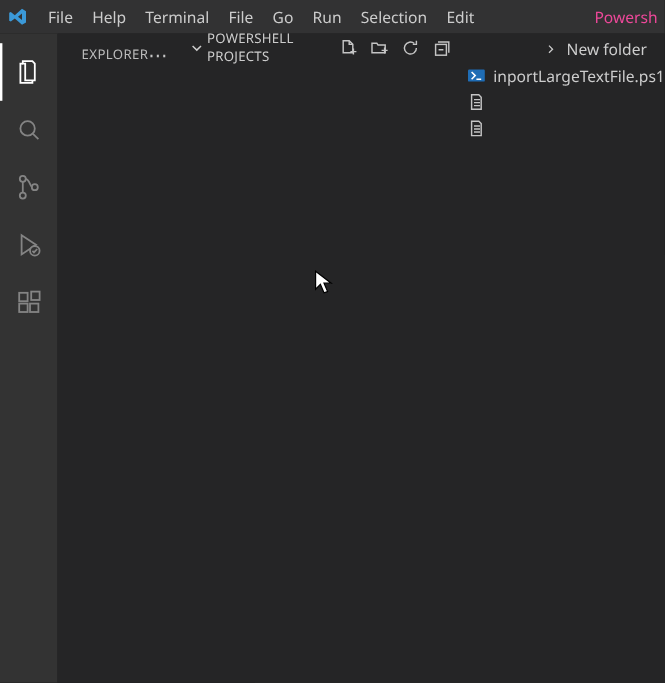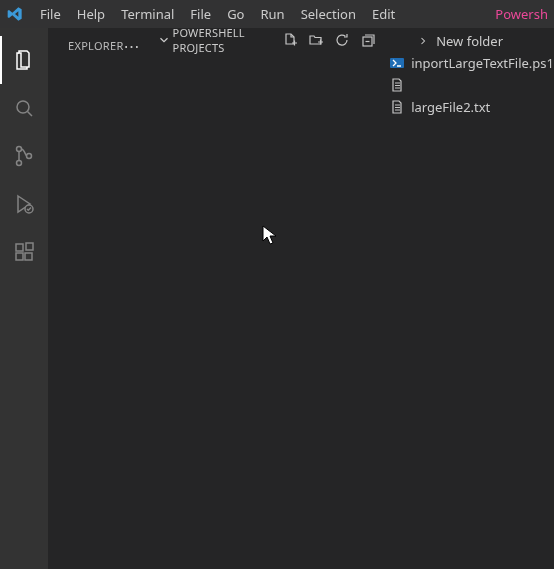--- a/index.html
+++ b/index.html
@@ -112,21 +112,21 @@
   }
   .tree { padding-top: 2px; }
   .tree-row {
     height: 22px;
     display: flex;
     align-items: center;
     padding-left: 1px;
     color: #cccccc;
     gap: 6px;
   }
-  .tree-row.folder { padding-left: 28px; }
+  .tree-row.folder { padding-left: 28px; margin-left: 36px; }
   .tree-row .twisty { width: 14px; display:flex; justify-content:center; }
   .file-icon {
     width: 16px; height: 16px;
     display: flex; align-items: center; justify-content: center;
   }
   .cursor {
     position: absolute;
     left: 262px;
     top: 225px;
     pointer-events: none;
@@ -266,21 +266,20 @@
             </svg>
           </span>
         </div>
         <div class="tree-row">
           <span class="file-icon">
             <svg width="16" height="16" viewBox="0 0 16 16" fill="none" stroke="#c5c5c5" stroke-width="1.2">
               <path d="M4 2h6l2 2v10H4z"></path>
               <path d="M6 6h5M6 8.5h5M6 11h5"></path>
             </svg>
           </span>
-          <span>largeFile2.txt</span>
         </div>
       </div>
   </div>
 </div>
 
 <div class="cursor">
   <svg width="16" height="20" viewBox="0 0 16 20">
       <path d="M1 1l0 15 4-4 3 7 3-1-3-7 6 0z" fill="#ffffff" stroke="#000000" stroke-width="1"></path>
     </svg>
 </div>

